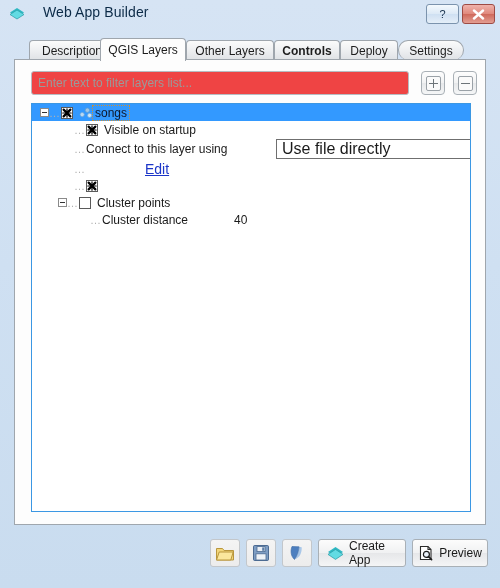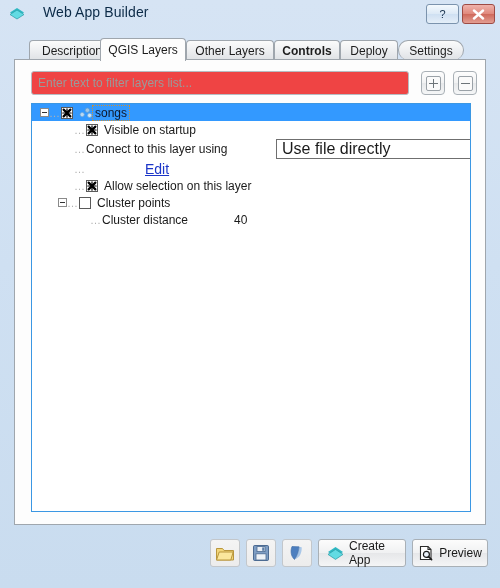--- a/index.html
+++ b/index.html
@@ -286,21 +286,20 @@
 
       <div class="row" style="padding-left:42px;">
         <span class="dots">…</span>
         <span class="chk">
           <svg width="10" height="10" viewBox="0 0 10 10">
             <path d="M1.6 1.6 L8.4 8.4 M8.4 1.6 L1.6 8.4" stroke="#000" stroke-width="2.2" stroke-linecap="round"></path>
             <path d="M5 0.8 L5 9.2 M0.8 5 L9.2 5" stroke="#000" stroke-width="1.2" stroke-linecap="round"></path>
           </svg>
         </span>
         <span style="width:6px;"></span>
-        <span class="label">Allow selection on this layer</span>
       </div>
 
       <div class="row" style="padding-left:26px;">
         <span class="expander"></span>
         <span class="dots">…</span>
         <span class="chk"></span>
         <span style="width:6px;"></span>
         <span class="label">Cluster points</span>
       </div>
 

